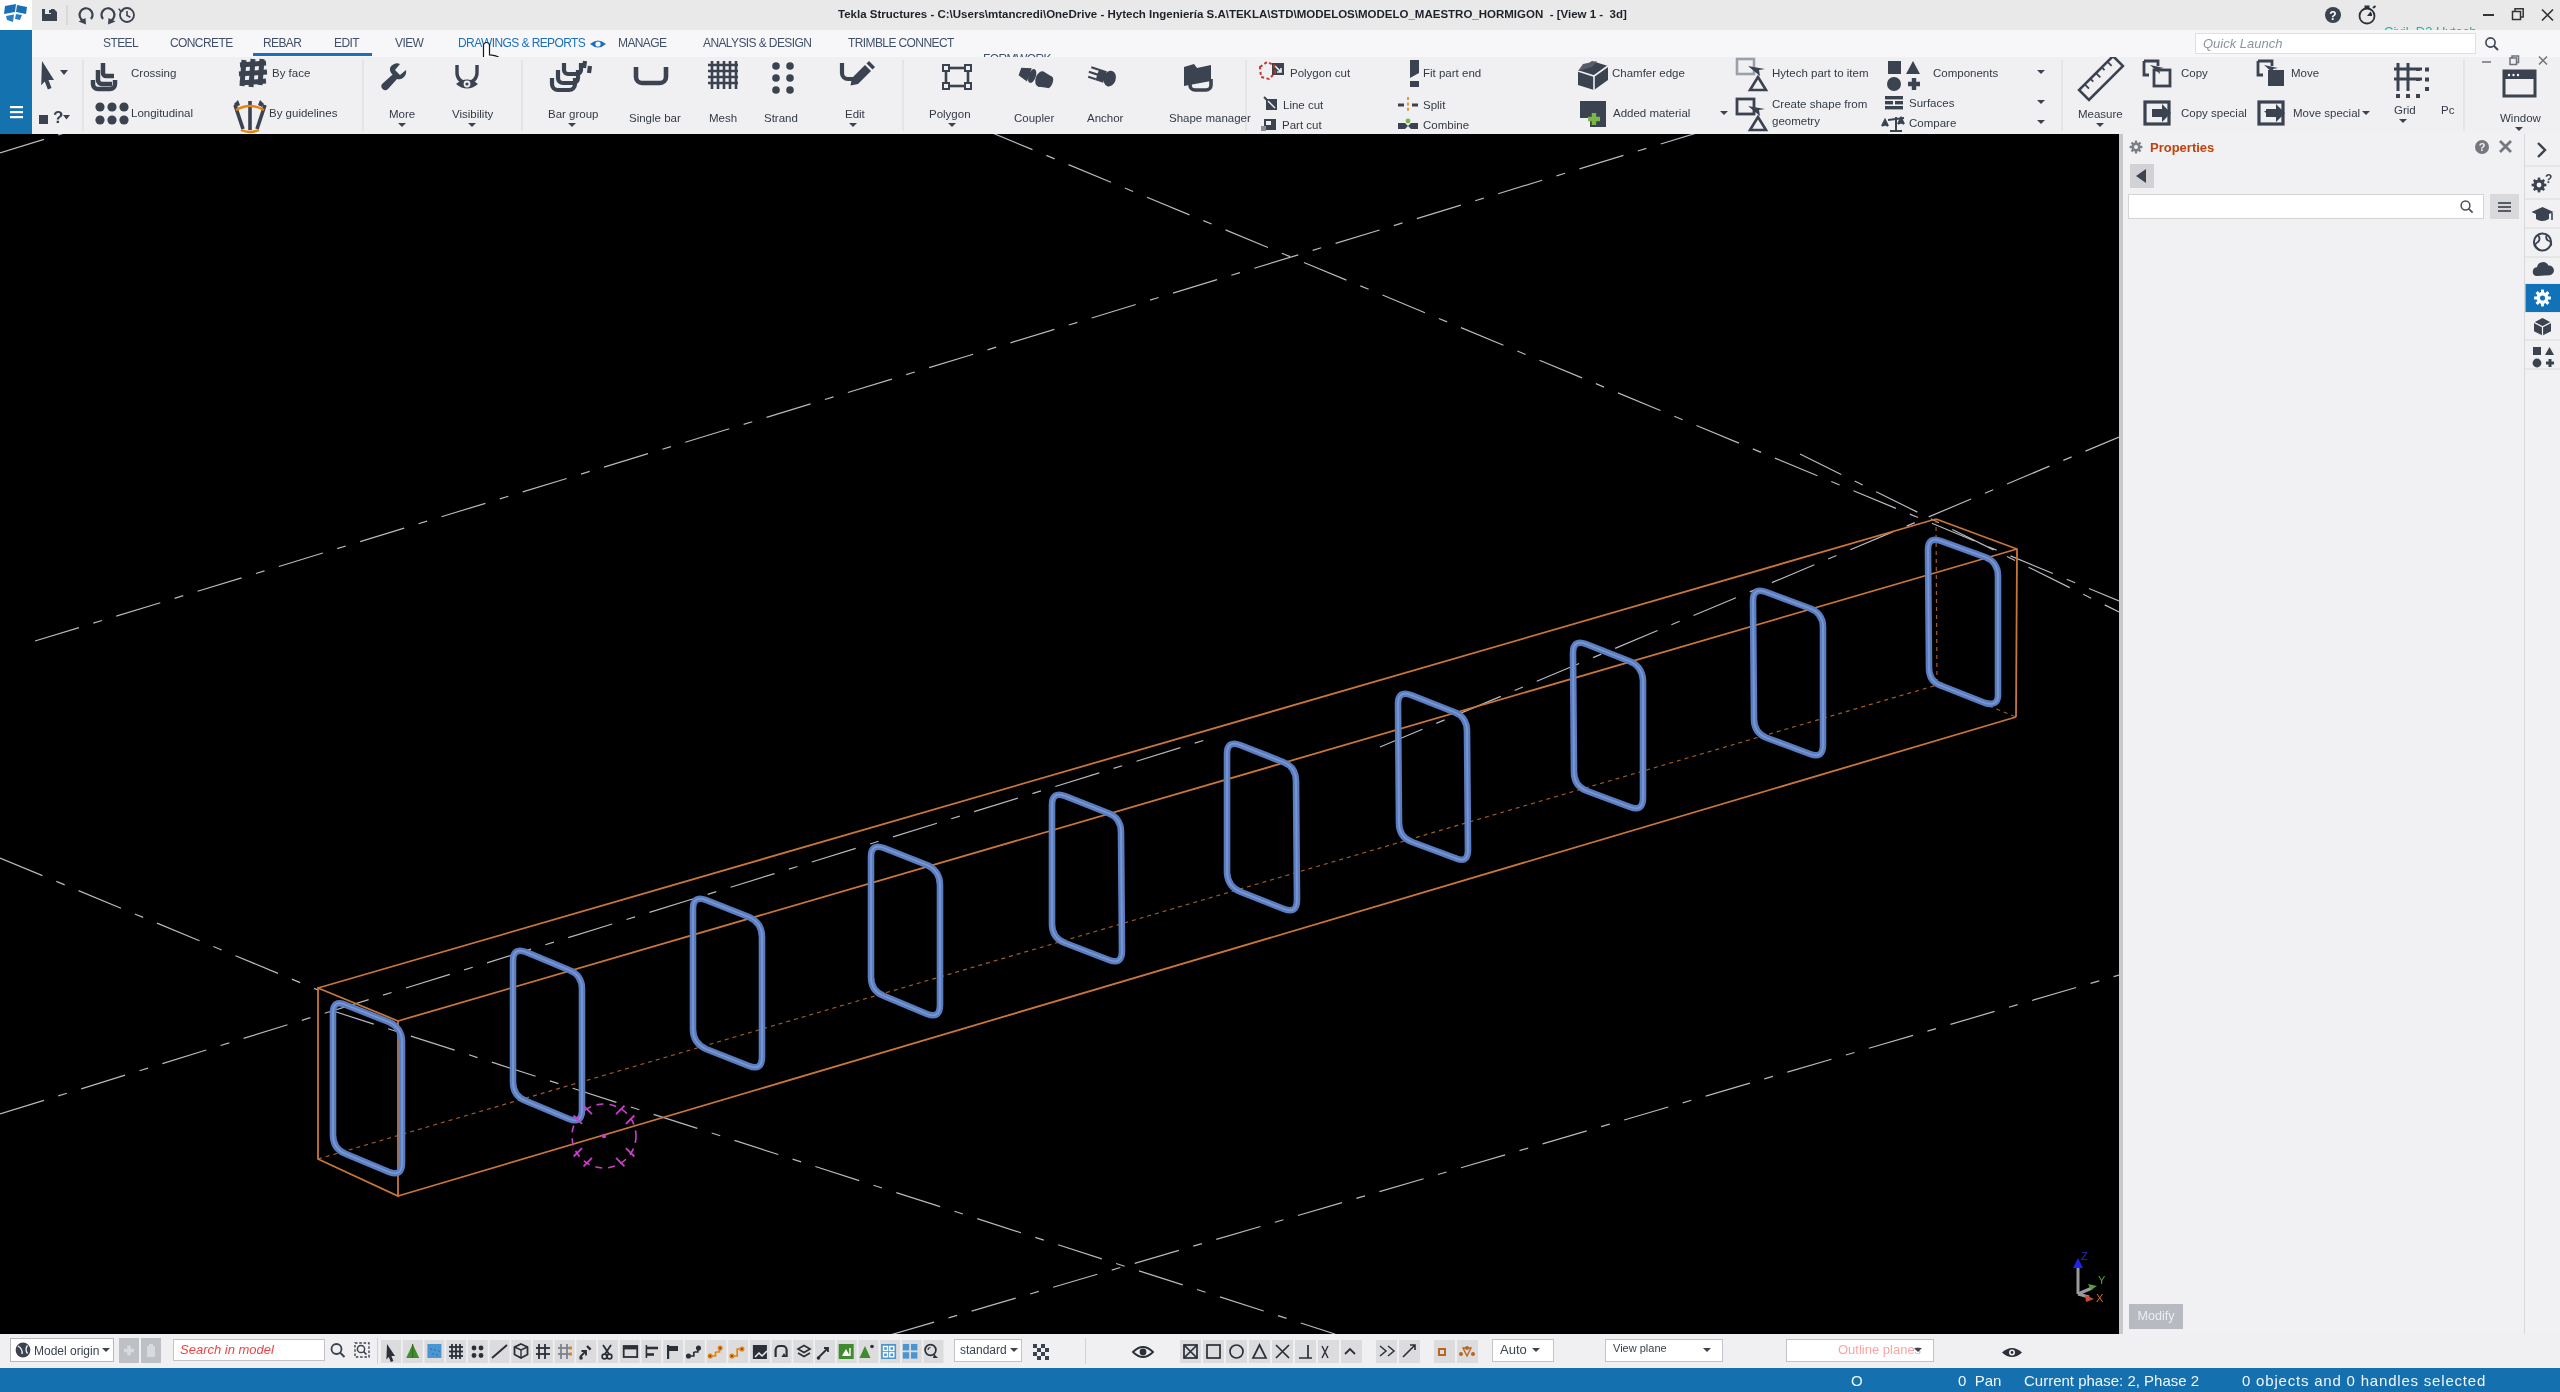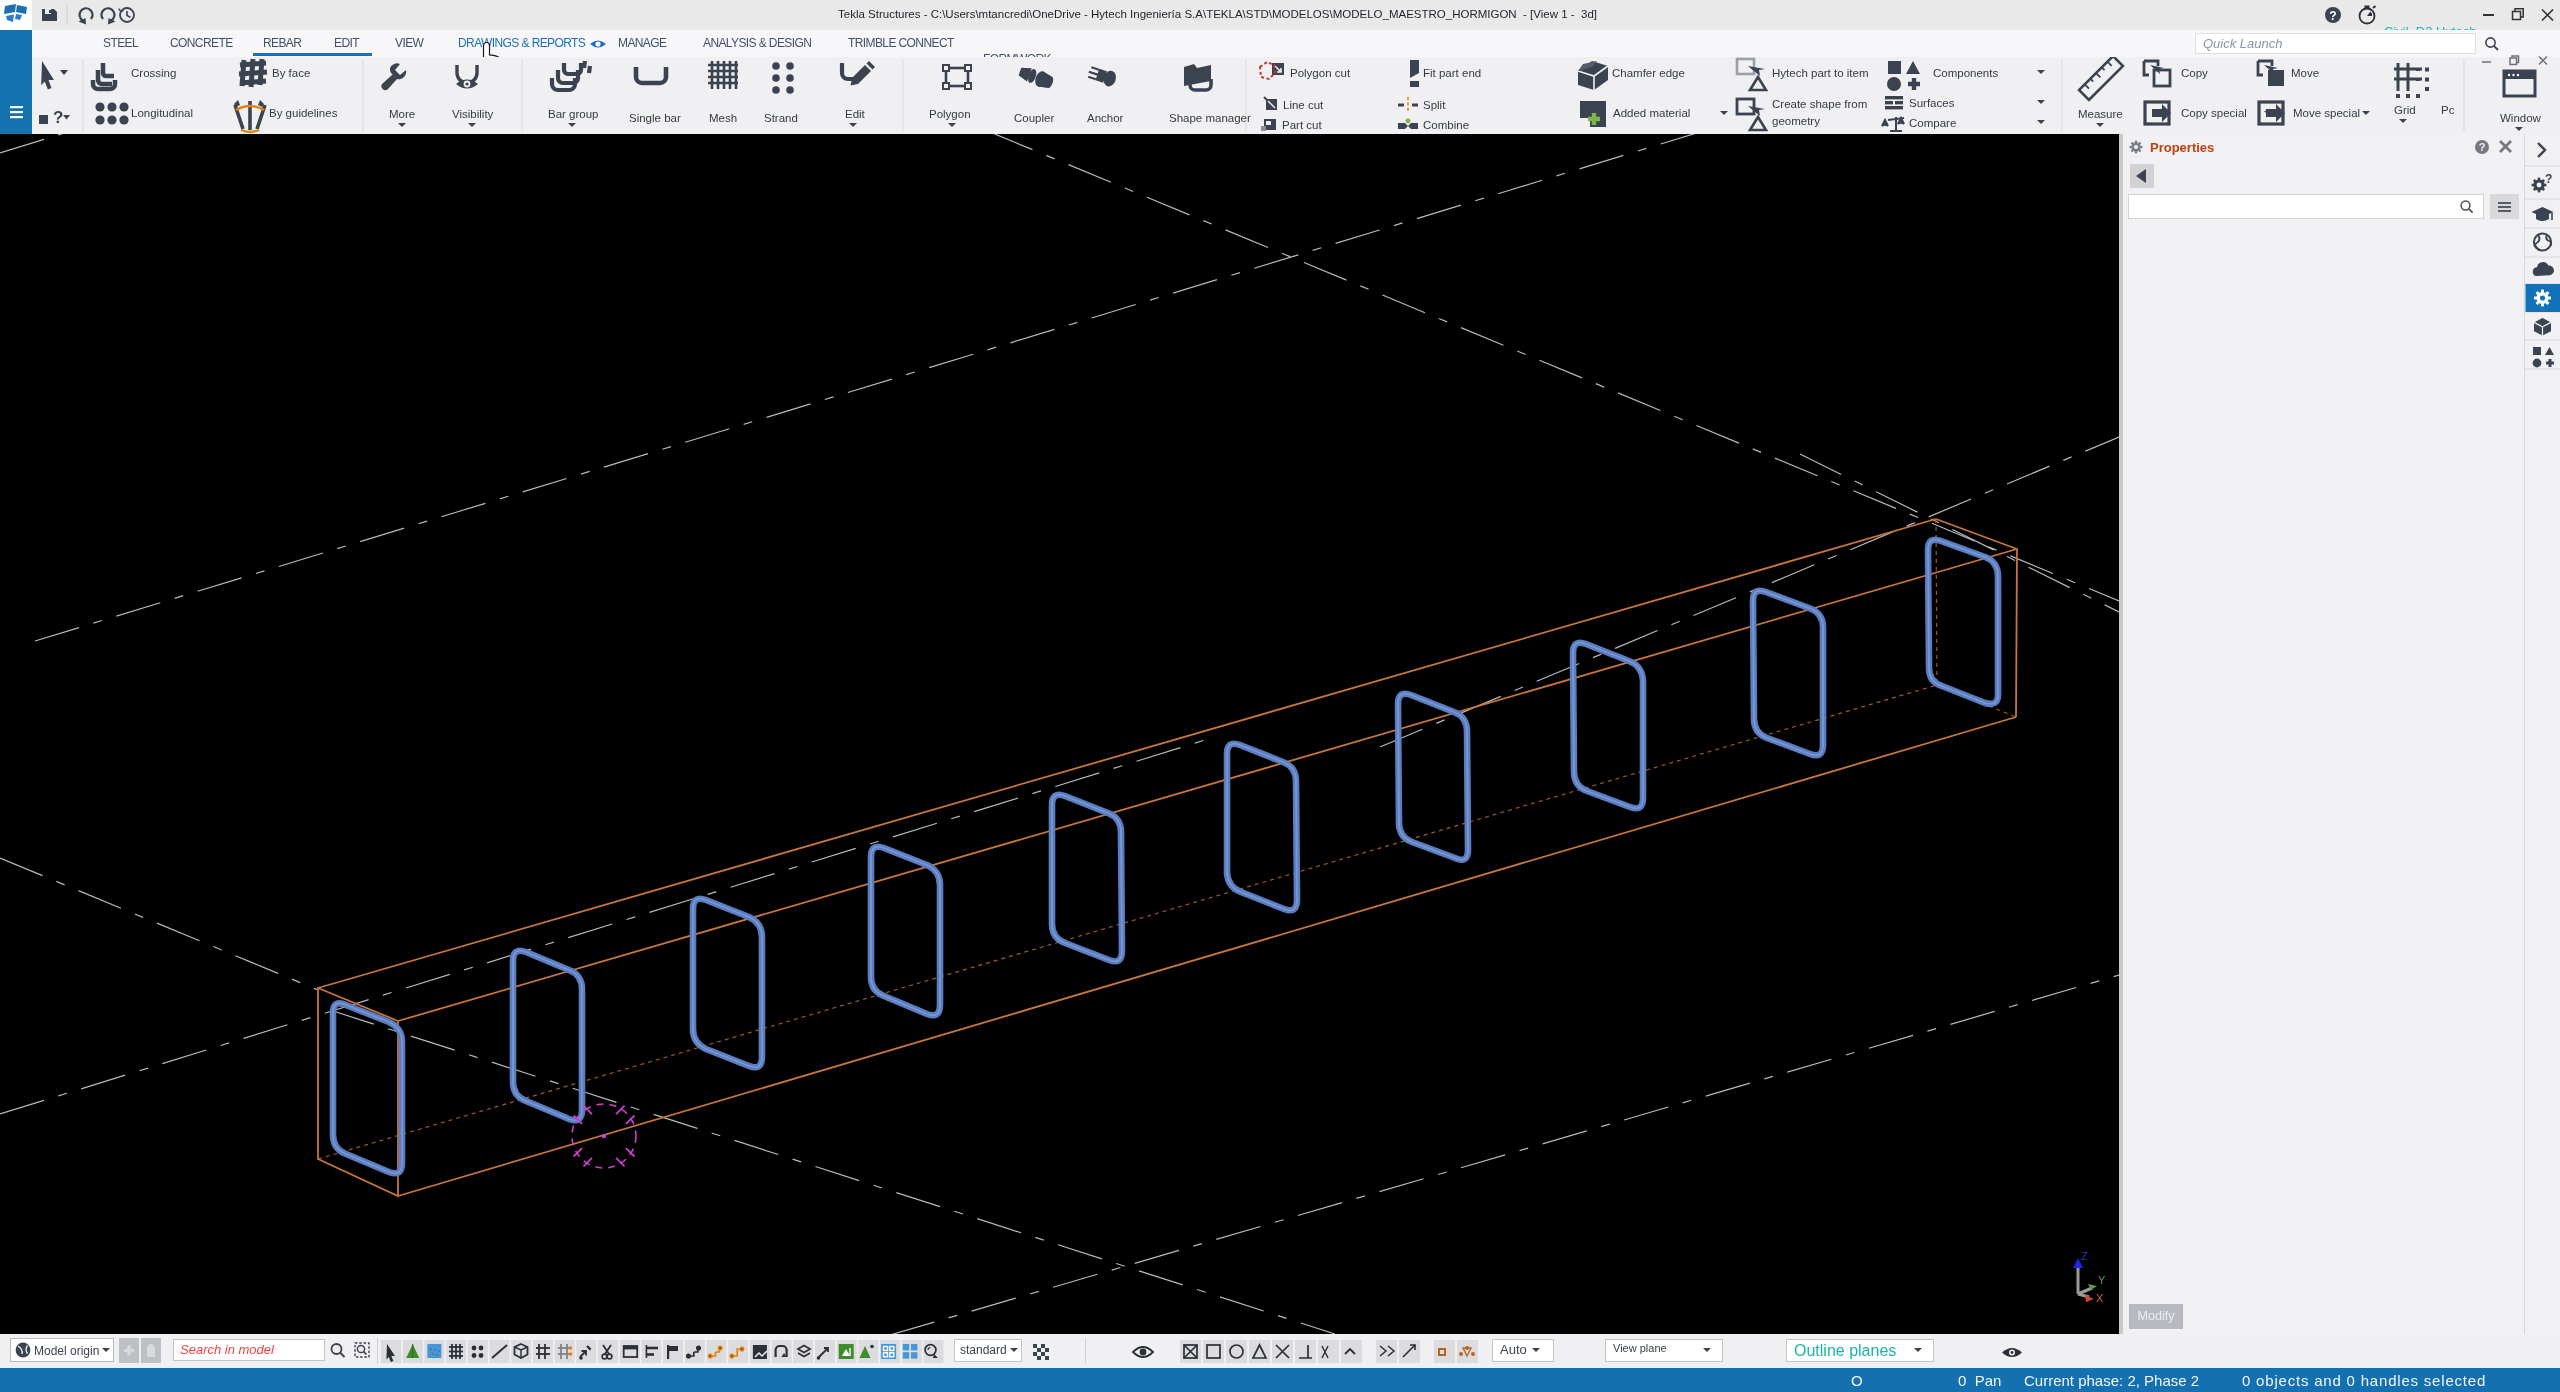--- a/index.html
+++ b/index.html
@@ -43,21 +43,21 @@
   <path d="M51 20.5 A6.5 6.5 0 1 1 59 19" fill="none" stroke="#3b4250" stroke-width="2.2"></path>
   <path d="M46.5 21.5 l7 -3.5 0.5 6.5 z" fill="#3b4250"></path>
 
   <path d="M79 20.5 A6.5 6.5 0 1 0 71 19" fill="none" stroke="#3b4250" stroke-width="2.2"></path>
   <path d="M83.5 21.5 l-7 -3.5 -0.5 6.5 z" fill="#3b4250"></path>
 
   <circle cx="95" cy="15" r="7" fill="none" stroke="#3b4250" stroke-width="1.8"></circle>
   <path d="M95 11 v4.5 l3.4 1.8" fill="none" stroke="#3b4250" stroke-width="1.6"></path>
   <path d="M88.5 11 l-1.8 -2.4 M88.5 11 l2.9 -0.3" stroke="#3b4250" stroke-width="1.4"></path>
 </svg>
-<div class="abs" style="left:838px;top:8px;white-space:nowrap;font-size:11.5px;color:#1d2129;font-weight:normal;letter-spacing:0px">Tekla Structures - C:\Users\mtancredi\OneDrive - Hytech Ingeniería S.A\TEKLA\STD\MODELOS\MODELO_MAESTRO_HORMIGON&nbsp; - [View 1 -&nbsp; 3d]</div>
+<div class="abs" style="left:838px;top:8px;white-space:nowrap;font-size:11.5px;color:#1d2129;font-weight:bold;letter-spacing:0px">Tekla Structures - C:\Users\mtancredi\OneDrive - Hytech Ingeniería S.A\TEKLA\STD\MODELOS\MODELO_MAESTRO_HORMIGON&nbsp; - [View 1 -&nbsp; 3d]</div>
 <svg class="abs" style="left:2318px;top:0;width:242px;height:30px" viewBox="0 0 242 30">
 
   <circle cx="15" cy="15" r="8" fill="#3b4250"></circle>
   <text x="15" y="19.5" font-family="Liberation Sans" font-size="12" font-weight="bold" fill="#fff" text-anchor="middle">?</text>
 
   <circle cx="49" cy="16" r="7.5" fill="none" stroke="#2a2f38" stroke-width="1.8"></circle>
   <rect x="46.5" y="5.5" width="5" height="2.5" fill="#2a2f38"></rect>
   <line x1="55" y1="8" x2="57.5" y2="6" stroke="#2a2f38" stroke-width="2"></line>
   <path d="M49 16 L52.5 11.5 A5.5 5.5 0 0 1 54 16 z" fill="#2a2f38"></path>
 
@@ -824,21 +824,21 @@
       <path d="M283 8 h8 l-4 8 z" fill="none" stroke="#b8651f" stroke-width="1.4"></path>
     </g>
 </svg>
 <div class="abs" style="left:1492px;top:1339px;width:62px;height:23px;background:#fff;border:1px solid #c4c4c8"></div>
 <div class="abs" style="left:1500px;top:1342px;font-size:13px;color:#3b4250">Auto</div>
 <div class="abs dda" style="left:1532px;top:1348px"></div>
 <div class="abs" style="left:1605px;top:1339px;width:118px;height:23px;background:#fff;border:1px solid #c4c4c8"></div>
 <div class="abs" style="left:1613px;top:1342px;font-size:11px;color:#3b4250">View plane</div>
 <div class="abs dda" style="left:1703px;top:1348px"></div>
 <div class="abs" style="left:1786px;top:1339px;width:148px;height:23px;background:#fff;border:1px solid #c4c4c8"></div>
-<div class="abs" style="left:1794px;top:1342px;font-size:16px;color:#14b8a6">Outline planes</div>
+<div class="abs" style="left:1838px;top:1342px;font-size:13px;color:#fca5a5">Outline planes</div>
 <div class="abs dda" style="left:1914px;top:1348px"></div>
 <svg class="abs" style="left:2000px;top:1345px;width:24px;height:15px" viewBox="0 0 24 15">
   <path d="M2 7.5 Q12 -1.5 22 7.5 Q12 16.5 2 7.5 z" fill="#2a2f38"></path>
   <circle cx="12" cy="7.5" r="3" fill="#f0f0f2"></circle>
     <circle cx="12" cy="7.5" r="1.4" fill="#2a2f38"></circle>
 </svg>
 
 <div class="abs statusbar"></div>
 <div class="abs stext" style="left:1851px;top:1372px">O</div>
 <div class="abs stext" style="left:1958px;top:1372px">0&nbsp;&nbsp;Pan</div>

